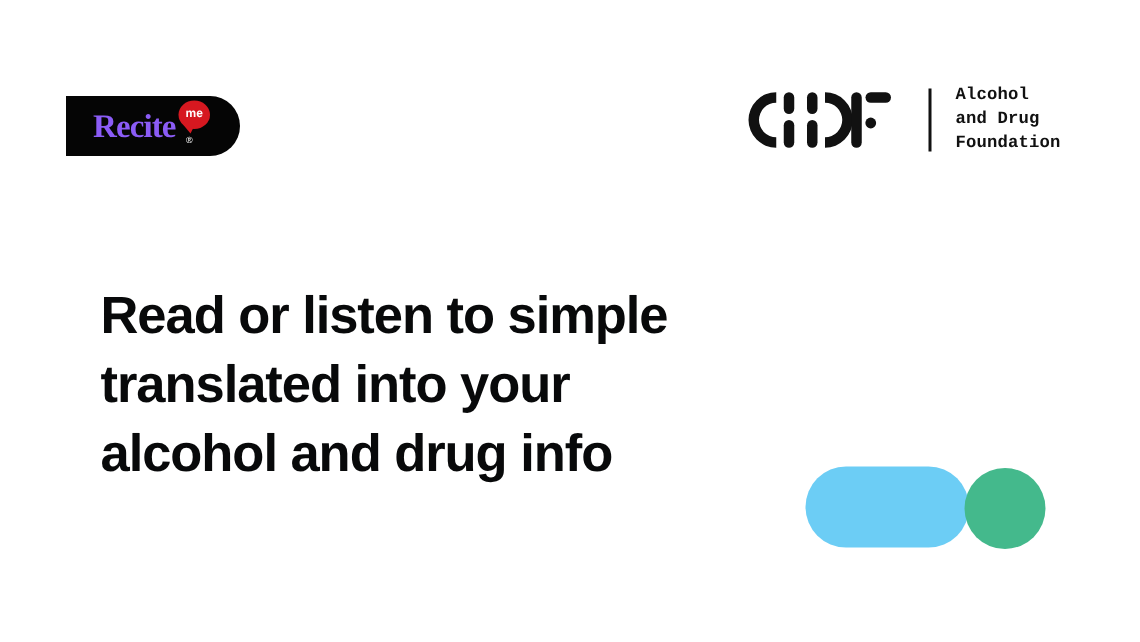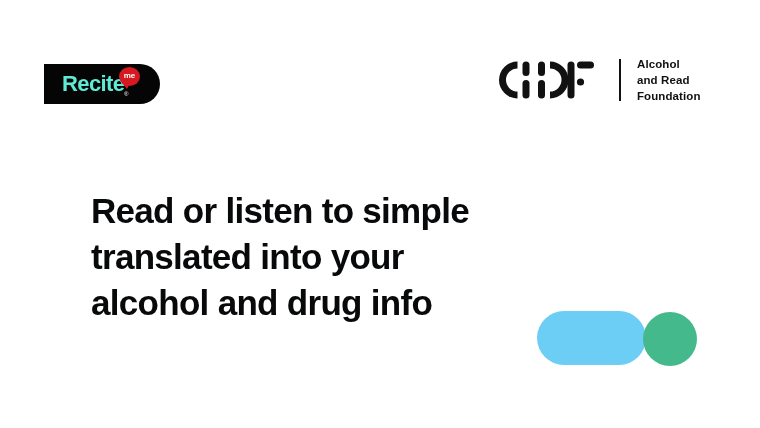--- a/index.html
+++ b/index.html
@@ -26,22 +26,22 @@
     width: 116px;
     height: 40px;
     background: #050505;
     border-radius: 0 20px 20px 0;
   }
   .recite-wordmark {
     position: absolute;
     left: 18px;
     top: 50%;
     transform: translateY(-50%);
-    color: #5eead4;
-    font-family: Liberation Sans, sans-serif;
+    color: #8b5cf6;
+    font-family: Liberation Serif, serif;
     font-size: 22px;
     font-weight: bold;
     letter-spacing: -0.6px;
     line-height: 1;
     white-space: nowrap;
   }
   .recite-tm {
     position: absolute;
     left: 80px;
     bottom: 7px;
@@ -94,42 +94,42 @@
     display: block;
   }
   .adf-divider {
     width: 2px;
     height: 42px;
     background: #111111;
     margin: 0 16px 0 18px;
   }
   .adf-words {
     color: #111111;
-    font-family: Liberation Sans, sans-serif;
+    font-family: Liberation Mono, monospace;
     font-size: 11.5px;
     font-weight: bold;
     line-height: 1.42;
     letter-spacing: 0.1px;
   }
   .adf-words div { white-space: nowrap; }
 
   
   .headline {
     position: absolute;
     left: 67px;
     top: 188px;
     width: 470px;
     color: #08090a;
     font-family: "Liberation Sans", sans-serif;
     font-size: 35px;
     font-weight: bold;
     line-height: 46px;
     letter-spacing: -0.7px;
   }
-  .headline .line { white-space: nowrap; margin-left: 24px; }
+  .headline .line { white-space: nowrap; }
   .headline .dot { color: #ea3b4a; }
 
   
   .shape-pill {
     position: absolute;
     left: 537px;
     top: 311px;
     width: 109px;
     height: 54px;
     background: #6ccdf5;
@@ -172,21 +172,21 @@
         <path d="M53 5.5 A18.5 18.5 0 0 1 53 42.5 L53 35.5 A11.5 11.5 0 0 0 53 12.5 Z"></path>
 
         <rect x="70.5" y="5.5" width="7" height="37" rx="3.5"></rect>
         <rect x="80" y="5.5" width="17" height="7" rx="3.5"></rect>
         <circle cx="83.5" cy="26" r="3.6"></circle>
       </g>
     </svg>
     <div class="adf-divider"></div>
     <div class="adf-words">
       <div>Alcohol</div>
-      <div>and Read</div>
+      <div>and Drug</div>
       <div>Foundation</div>
     </div>
   </div>
 
   <div class="headline">
     <div class="line">Read or listen to simple</div>
     <div class="line">translated into your</div>
     <div class="line">alcohol and drug info</div>
   </div>
 

